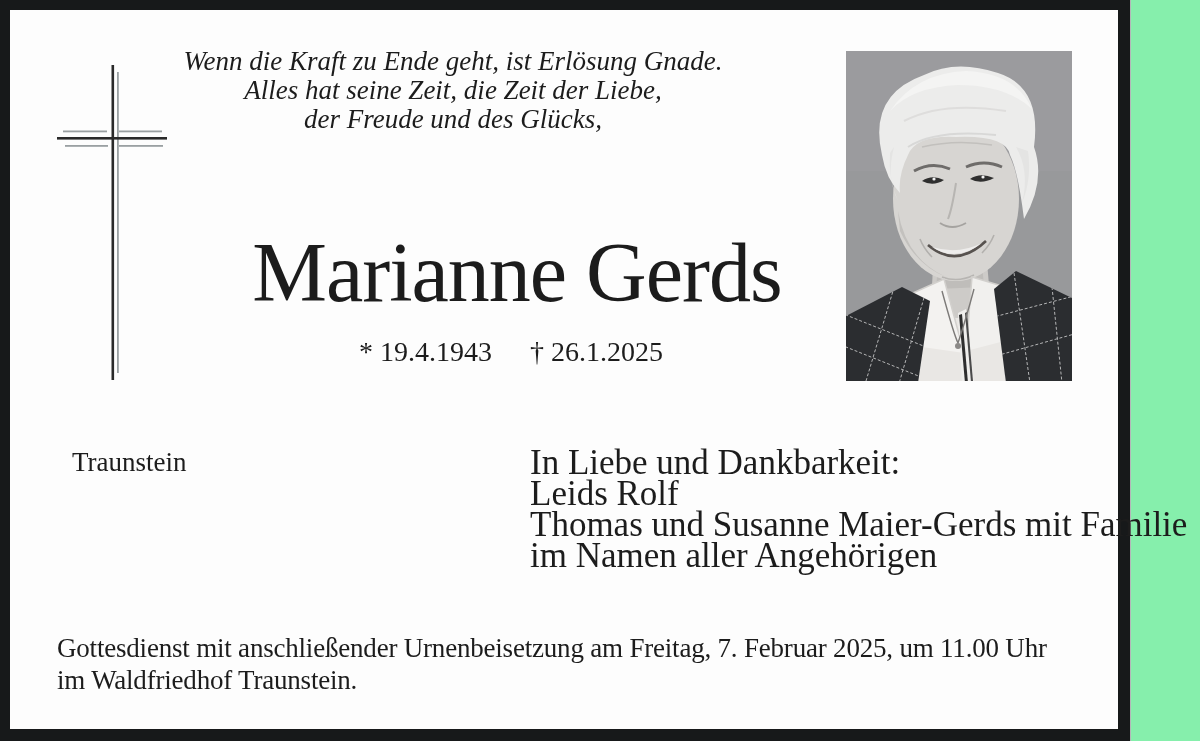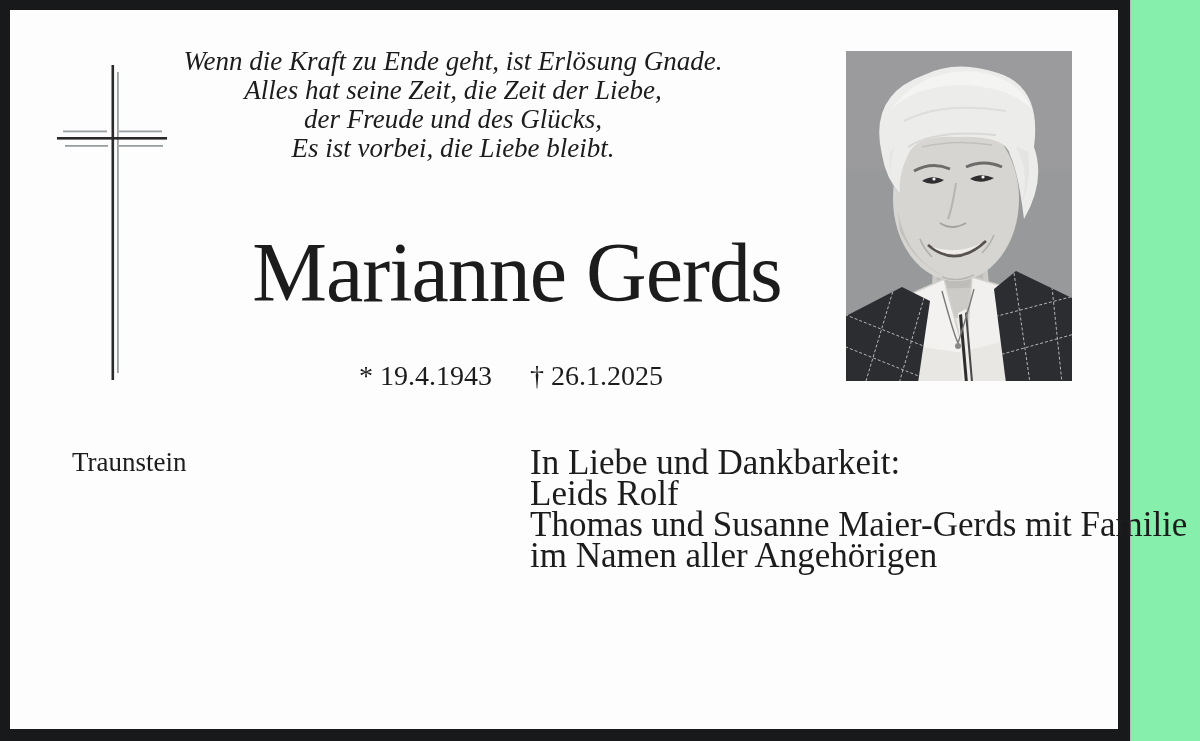--- a/index.html
+++ b/index.html
@@ -55,21 +55,20 @@
   }
   .dates {
     position: absolute;
     left: 186px; top: 336px;
     width: 650px;
     display: flex;
     justify-content: center;
     gap: 38px;
     font-size: 28px;
     line-height: 31px;
-    margin-top: 24px;
   }
   .photo {
     position: absolute;
     left: 846px; top: 51px;
     width: 226px; height: 330px;
   }
   .city {
     position: absolute;
     left: 72px; top: 447px;
     font-size: 27px;
@@ -108,21 +107,20 @@
     <rect x="64" y="87" width="44" height="1.8" fill="#9aa0a2"></rect>
 
     <rect x="56.5" y="7" width="2.6" height="315" fill="#2a2a2a"></rect>
     <rect x="2" y="79" width="110" height="2.6" fill="#2a2a2a"></rect>
   </svg>
 
   <div class="poem">
     <div>Wenn die Kraft zu Ende geht, ist Erlösung Gnade.</div>
     <div>Alles hat seine Zeit, die Zeit der Liebe,</div>
     <div>der Freude und des Glücks,</div>
-    <div>Es ist vorbei, die Liebe bleibt.</div>
   </div>
 
   <div class="deceased-name">Marianne Gerds</div>
 
   <div class="dates">
     <span>* 19.4.1943</span>
     <span>† 26.1.2025</span>
   </div>
 
   <svg class="photo" viewBox="0 0 226 330" xmlns="http://www.w3.org/2000/svg">
@@ -209,14 +207,18 @@
 
   <div class="city">Traunstein</div>
 
   <div class="dedication">
     <div>In Liebe und Dankbarkeit:</div>
     <div>Leids Rolf</div>
     <div>Thomas und Susanne Maier-Gerds mit Familie</div>
     <div>im Namen aller Angehörigen</div>
   </div>
 
+  <div class="service">
+    <div>Gottesdienst mit anschließender Urnenbeisetzung am Freitag, 7. Februar 2025, um 11.00 Uhr</div>
+    <div>im Waldfriedhof Traunstein.</div>
+  </div>
 
 </div>
 
 </body></html>

